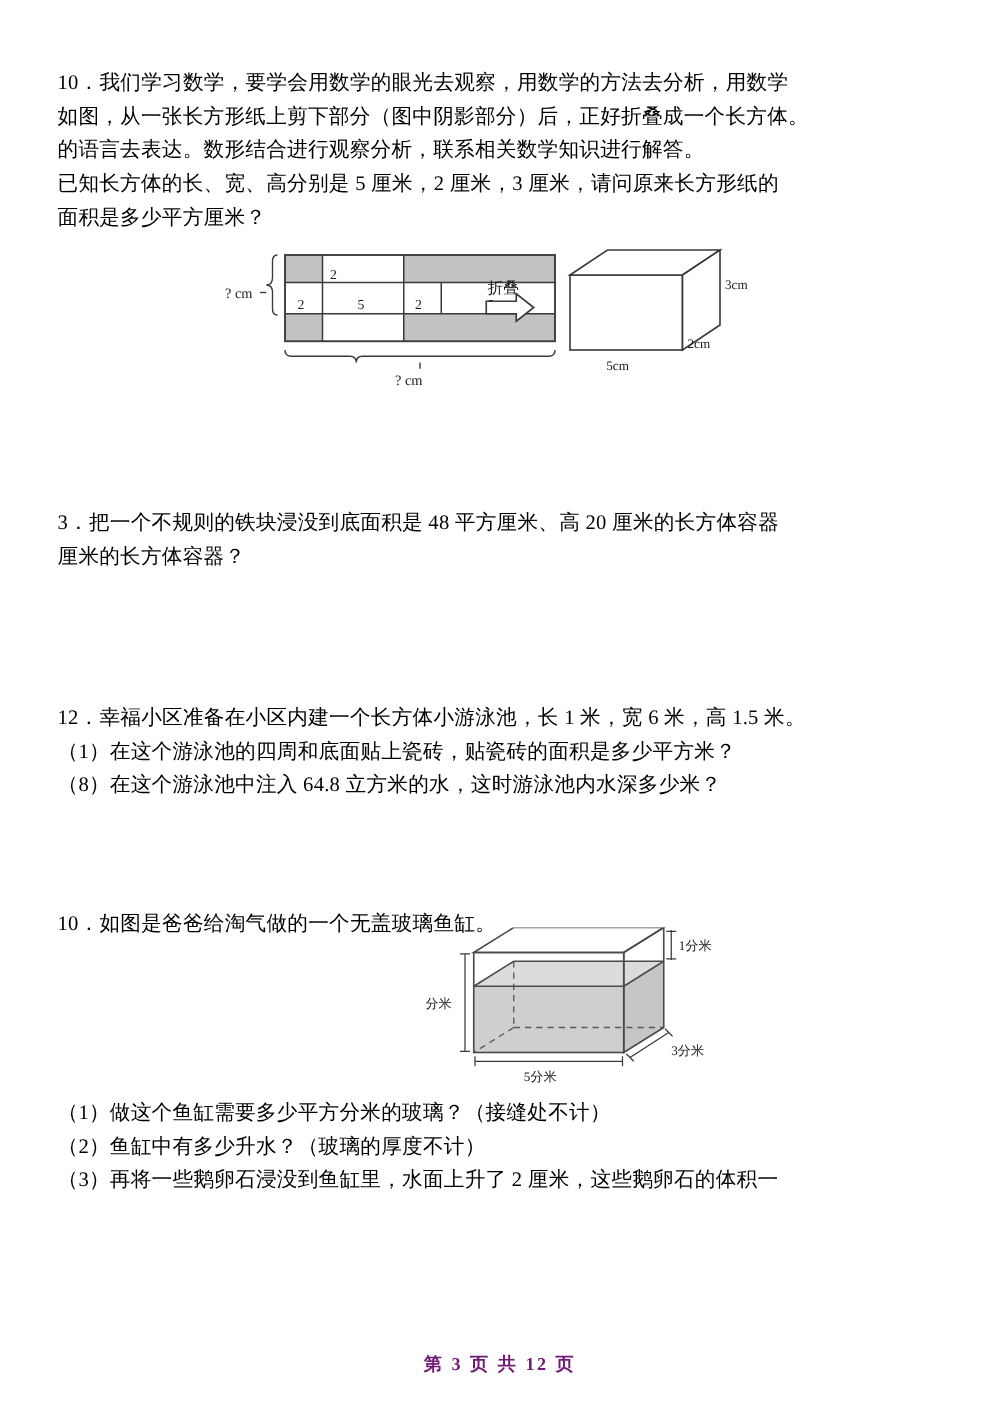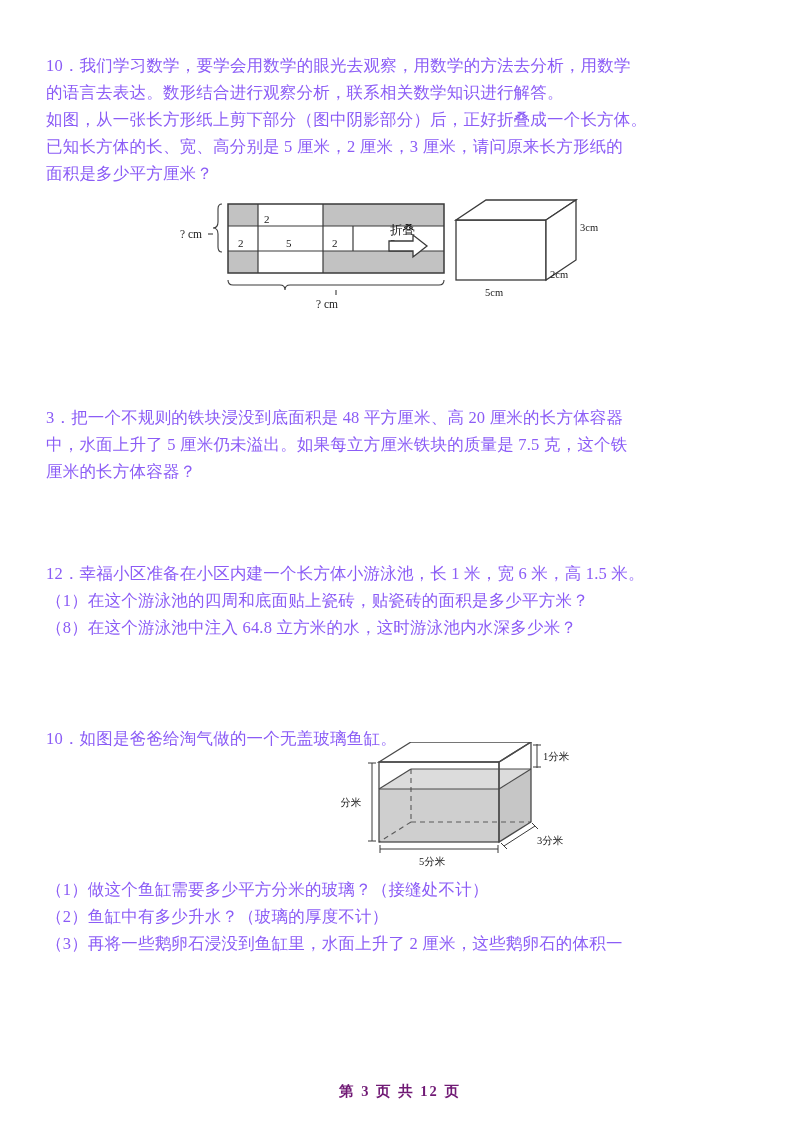--- a/index.html
+++ b/index.html
@@ -27,21 +27,21 @@
   .qblock {
     position: absolute;
     left: 46px;
     width: 712px;
   }
   .qline {
     font-size: 16.5px;
     line-height: 27px;
     letter-spacing: 0.2px;
     white-space: pre-wrap;
-    color: #8b5cf6;
+    color: #000000;
     font-family: "Liberation Serif", "DejaVu Serif", serif;
   }
 
   
   #fig-net {
     position: absolute;
     left: 180px;
     top: 196px;
     width: 440px;
     height: 136px;
@@ -77,22 +77,22 @@
     fill: #1a1a1a;
   }
 </style>
 </head>
 <body>
 
 <div class="page">
 
   <div class="qblock" id="q10" style="top:52px;">
     <div class="qline">10．我们学习数学，要学会用数学的眼光去观察，用数学的方法去分析，用数学</div>
+    <div class="qline">如图，从一张长方形纸上剪下部分（图中阴影部分）后，正好折叠成一个长方体。</div>
     <div class="qline">的语言去表达。数形结合进行观察分析，联系相关数学知识进行解答。</div>
-    <div class="qline">如图，从一张长方形纸上剪下部分（图中阴影部分）后，正好折叠成一个长方体。</div>
     <div class="qline">已知长方体的长、宽、高分别是 5 厘米，2 厘米，3 厘米，请问原来长方形纸的</div>
     <div class="qline">面积是多少平方厘米？</div>
   </div>
 
   <div id="fig-net">
     <svg class="net-svg" width="440" height="136" viewBox="0 0 440 136">
 
       <g>
 
         <rect x="48" y="8" width="30" height="22" fill="#c2c2c2"></rect>
@@ -148,21 +148,20 @@
         <polygon points="366,24 396,4 396,64 366,84"></polygon>
       </g>
       <text x="400" y="35" font-size="10.5" font-family="'Liberation Sans', sans-serif">3cm</text>
       <text x="370" y="82" font-size="10.5" font-family="'Liberation Sans', sans-serif">2cm</text>
       <text x="305" y="100" font-size="10.5" font-family="'Liberation Sans', sans-serif">5cm</text>
     </svg>
   </div>
 
   <div class="qblock" id="q11" style="top:404px;">
     <div class="qline">3．把一个不规则的铁块浸没到底面积是 48 平方厘米、高 20 厘米的长方体容器</div>
-    <div class="qline">中，水面上升了 5 厘米仍未溢出。如果每立方厘米铁块的质量是 7.5 克，这个铁</div>
     <div class="qline">厘米的长方体容器？</div>
   </div>
 
   <div class="qblock" id="q12" style="top:560px;">
     <div class="qline">12．幸福小区准备在小区内建一个长方体小游泳池，长 1 米，宽 6 米，高 1.5 米。</div>
     <div class="qline">（1）在这个游泳池的四周和底面贴上瓷砖，贴瓷砖的面积是多少平方米？</div>
     <div class="qline">（8）在这个游泳池中注入 64.8 立方米的水，这时游泳池内水深多少米？</div>
   </div>
 
   <div class="qblock" id="q13head" style="top:725px;">

